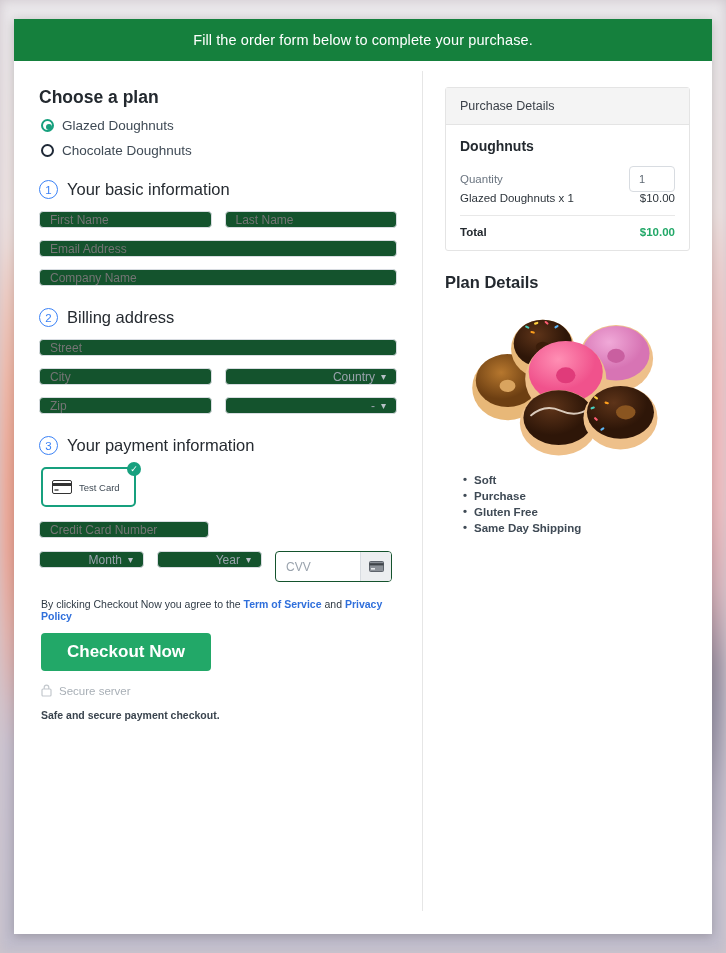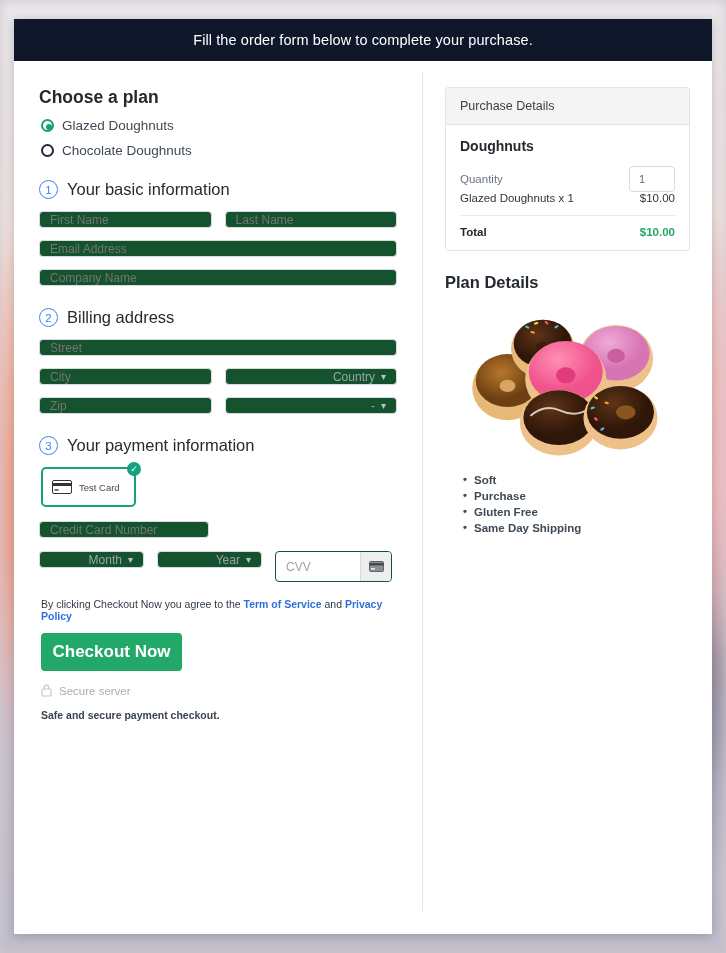--- a/index.html
+++ b/index.html
@@ -23,21 +23,21 @@
   }
   #card {
     position:absolute;
     left:14px; top:19px;
     width:698px; height:915px;
     background:#ffffff;
     box-shadow:0 2px 10px rgba(0,0,0,.20);
     overflow:hidden;
   }
   #banner {
-    height:42px; background:#0f172a;
+    height:42px; background:#15803d;
     color:#ffffff; font-size:14.5px;
     display:flex; align-items:center; justify-content:center;
     letter-spacing:.1px;
   }
   #cols { display:flex; height:873px; }
   #left { width:408px; padding:26px 25px 0 25px; }
   #divider { width:1px; background:#e6e6e6; margin-top:10px; height:840px; }
   #right { flex:1; padding:26px 22px 0 22px; }
 
   h2.sect { font-size:17.5px; color:#23292f; margin:0 0 10px 0; font-weight:bold; }
@@ -74,21 +74,21 @@
   .ccnum { width:170px; margin-bottom:13px; }
   .myc { display:flex; gap:13px; margin-bottom:16px; }
   .myc .m { width:105px; }
   .cvvwrap { display:flex; width:117px; border:1px solid #14532d; border-radius:4px; height:31px; overflow:hidden; }
   .cvvwrap .in { flex:1; display:flex; align-items:center; padding:0 10px; font-size:12px; color:#9aa3ad; }
   .cvvwrap .ic { width:31px; background:#eceef0; border-left:1px solid #d8dce1; display:flex; align-items:center; justify-content:center; }
 
   .agree { font-size:10.5px; color:#2f3a45; margin:0 0 11px 2px; }
   .agree a { color:#2f6fdb; text-decoration:none; font-weight:bold;text-align:right; }
   #checkout { background:#22a868; color:#fff; border:none; border-radius:4px;
-              width:141px; height:38px; font-size:17px; font-weight:bold; cursor:pointer;
+              width:170px; height:38px; font-size:17px; font-weight:bold; cursor:pointer;
               font-family:"Liberation Sans", sans-serif; margin-left:2px; }
   .secure { display:flex; align-items:center; gap:7px; margin:13px 0 0 2px; font-size:11.5px; color:#a8afb6; }
   .safe { font-size:10.5px; color:#3a444e; margin:12px 0 0 2px; font-weight:bold; }
 
   
   #purchase { border:1px solid #e4e4e4; border-radius:3px; }
   #purchase .hd { background:#f4f4f4; border-bottom:1px solid #e4e4e4; padding:11px 14px; font-size:12.5px; color:#3b4149; }
   #purchase .bd { padding:13px 14px 12px 14px; }
   .prodname { font-size:14px; font-weight:bold; color:#23292f; margin:0 0 12px 0; }
   .qrow { display:flex; align-items:center; justify-content:space-between; }

